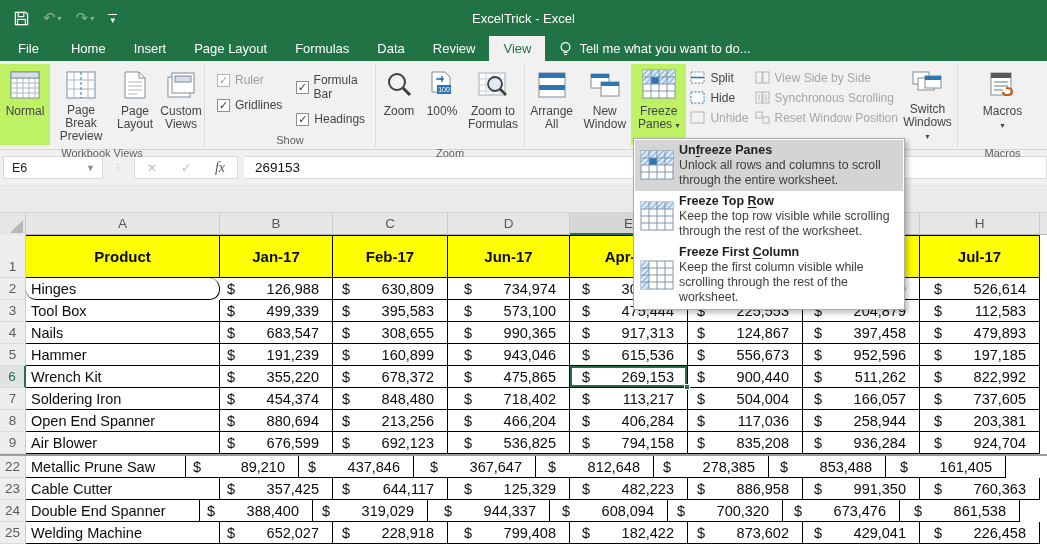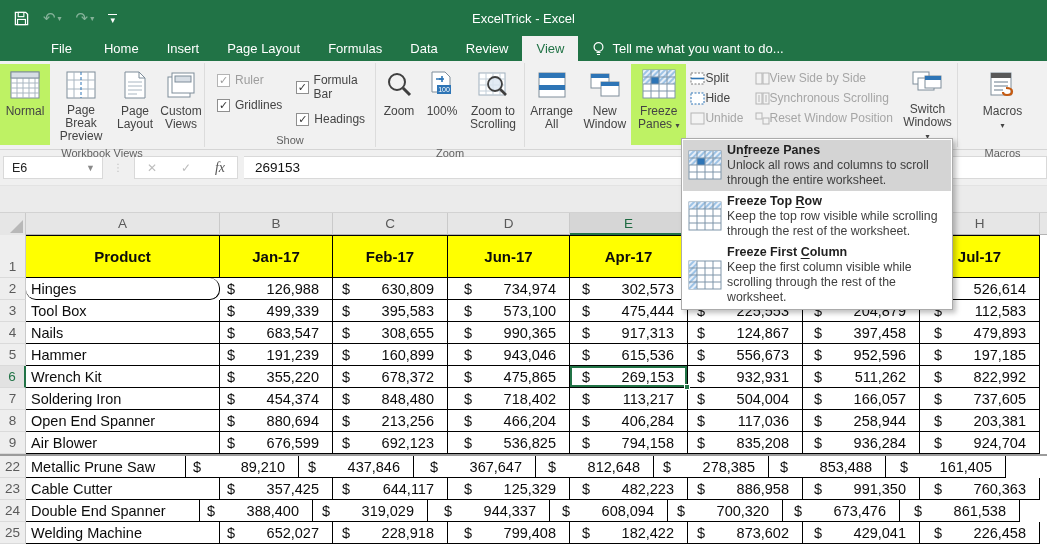--- a/index.html
+++ b/index.html
@@ -13,21 +13,21 @@
   .qat .qbtn { display:flex; align-items:center; gap:2px; font-size:15px; }
   .dim { color:rgba(255,255,255,.45); }
   .qat .mini { font-size:8px; }
   .qat-more { display:flex; flex-direction:column; align-items:center; line-height:5px; font-size:9px; }
   .qat-more .bar { width:9px; border-top:1px solid #fff; margin-bottom:3px; }
   .tb-title { position:absolute; left:0; right:0; text-align:center; font-size:13px; pointer-events:none; }
 
   
   .tabrow { height:25px; background:#217346; display:flex; align-items:stretch; font-size:13px; color:#fff; }
   .tab { padding:0 14px; display:flex; align-items:center; cursor:default; }
-  .tab.filetab { padding:0 18px;margin-left:33px; }
+  .tab.filetab { padding:0 18px; }
   .tab.active { background:#f1f1f1; color:#217346; }
   .tellme { display:flex; align-items:center; gap:7px; padding-left:14px; font-size:13px; color:#fff; }
   .bulb-svg { width:13px; height:16px; }
 
   
   .ribbon { height:89px; background:#f1f1f1; border-bottom:1px solid #d5d5d5;
     display:flex; align-items:stretch; position:relative; }
   .rgroup { display:flex; flex-direction:column; padding-top:3px; }
   .rgroup .gbody { flex:1; display:flex; align-items:flex-start; }
   .glabel { text-align:center; font-size:11px; color:#616161; padding:2px 0 3px; }
@@ -37,21 +37,21 @@
   .bigbtn .bicon { height:34px; display:flex; align-items:center; justify-content:center; margin-bottom:3px; }
   .bigbtn.pressed { background:#bef264; }
   .arrow { font-size:8px; color:#444; }
   .chkcol { display:flex; flex-direction:column; gap:11px; padding-top:9px; }
   .chk { display:flex; align-items:center; gap:5px; font-size:12px; color:#444; }
   .chk .box { width:13px; height:13px; background:#fff; border:1px solid #8f8f8f;
     display:flex; align-items:center; justify-content:center; font-size:11px; color:#333; line-height:1; }
   .chk.disabled { color:#9d9d9d; }
   .chk.disabled .box { border-color:#b4b4b4; color:#9d9d9d; }
   .smallcol { display:flex; flex-direction:column; gap:6px; padding-top:7px; }
-  .smallbtn { display:flex; align-items:center; font-size:12px; color:#444; white-space:nowrap; }
+  .smallbtn { display:flex; gap:5px; font-size:12px; color:#444; white-space:nowrap; }
   .smallbtn.disabled { color:#a6a6a6; }
   .sicon { width:15px; height:13px; flex:0 0 auto; }
 
   
   .fbar { height:36px; background:#f0f0f0; display:flex; align-items:center; padding:0 0 0 3px; border-bottom:1px solid #e3e3e3;}
   .namebox { width:100px; height:23px; background:#fff; border:1px solid #d9d9d9;
     display:flex; align-items:center; font-size:12.5px; color:#222; padding-left:8px; }
   .namebox .na { margin-left:auto; padding-right:7px; color:#8a8a8a; font-size:9px; }
   .fdots { color:#c0c0c0; font-size:10px; padding:0 10px; letter-spacing:1px; }
   .fbtns { height:23px; background:#fff; border:1px solid #d9d9d9; display:flex; align-items:center; }
@@ -83,21 +83,21 @@
   .row .cell:first-of-type { border-left:1px solid #000; }
   .prod { padding-left:5px; }
   .money { width:92px; margin-left:auto; margin-right:13px; display:flex; justify-content:space-between; }
   .selcell { box-shadow:inset 0 0 0 2px #217346; z-index:4; }
   .fillhandle { position:absolute; right:-3px; bottom:-3px; width:6px; height:6px;
     background:#217346; border:1px solid #fff; z-index:6; }
   .freezeline { height:2px; background:#9b9b9b; }
 
   
   .menu { position:absolute; left:633px; top:138px; width:272px; background:#fff;
-    border:1px solid #ababab; box-shadow:3px 3px 5px rgba(0,0,0,.25); z-index:40; padding:1px;margin-left:48px; }
+    border:1px solid #ababab; box-shadow:3px 3px 5px rgba(0,0,0,.25); z-index:40; padding:1px; }
   .mitem { display:flex; min-height:48px; padding:2px 0 3px; }
   .mitem.hl { background:#d4d4d4; }
   .micon { width:44px; flex:0 0 auto; display:flex; align-items:center; justify-content:center; }
   .mtext { flex:1; padding-right:6px; }
   .mtitle { font-size:12.5px; font-weight:bold; color:#1f1f1f; line-height:16px; }
   .mtitle u { text-underline-offset:2px; }
   .mdesc { font-size:12.3px; color:#404040; line-height:15px; }
 </style>
 </head>
 <body>
@@ -247,21 +247,21 @@
       </div>
       <div class="bigbtn" style="width:62px">
         <span class="bicon">
           <svg width="30" height="28" viewBox="0 0 30 28">
               <rect x="1" y="2" width="26" height="22" fill="#fff" stroke="#9fb0be"></rect>
               <path d="M1 8h26M1 14h26M1 20h26M8 2v22M15 2v22M22 2v22" stroke="#c3cfd9"></path>
               <circle cx="17" cy="13" r="7" fill="#dce6f1" fill-opacity=".8" stroke="#3f3f3f" stroke-width="1.8"></circle>
               <path d="M22 18l6 6" stroke="#3f3f3f" stroke-width="2.6"></path>
             </svg>
         </span>
-        <span>Zoom to Scrolling</span>
+        <span>Zoom to Formulas</span>
       </div>
     </div>
     <div class="glabel">Zoom</div>
   </div>
   <div class="gsep"></div>
 
   <div class="rgroup" style="width:432px">
     <div class="gbody">
       <div class="bigbtn" style="width:56px">
         <span class="bicon">
@@ -633,21 +633,21 @@
         <div class="cell selcell" style="width: 118px;">
           <span class="fillhandle"></span>
           <span class="money">
             <span>$</span>
             <span>269,153</span>
           </span>
         </div>
         <div class="cell" style="width: 115px;">
           <span class="money">
             <span>$</span>
-            <span>932,931</span>
+            <span>900,440</span>
           </span>
         </div>
         <div class="cell" style="width: 117px;">
           <span class="money">
             <span>$</span>
             <span>511,262</span>
           </span>
         </div>
         <div class="cell" style="width: 120px;">
           <span class="money">

